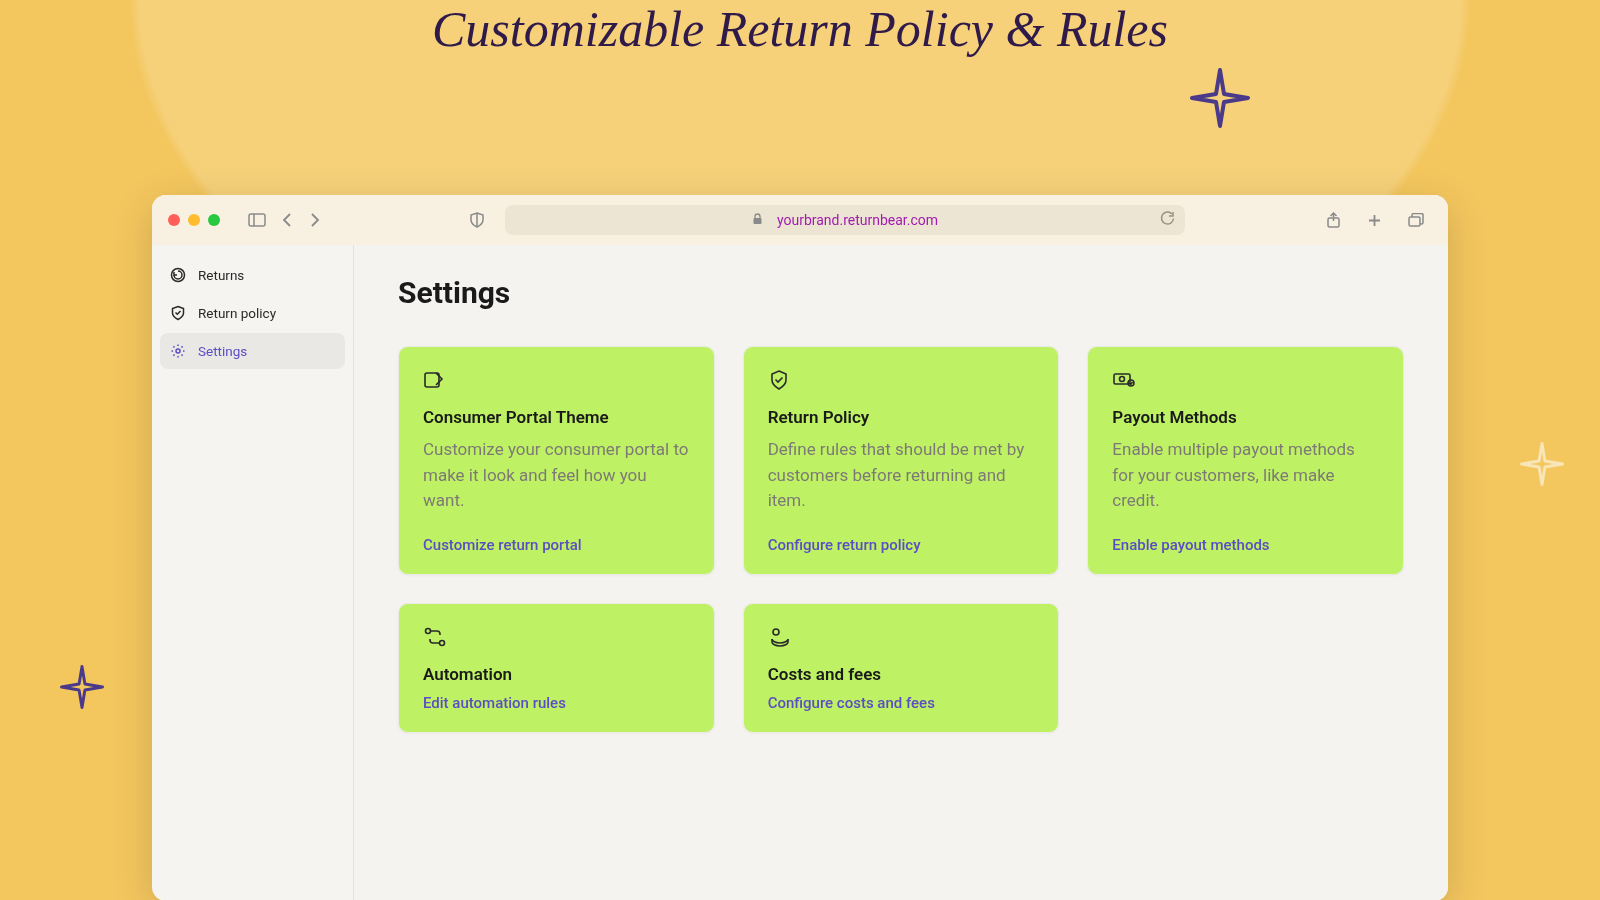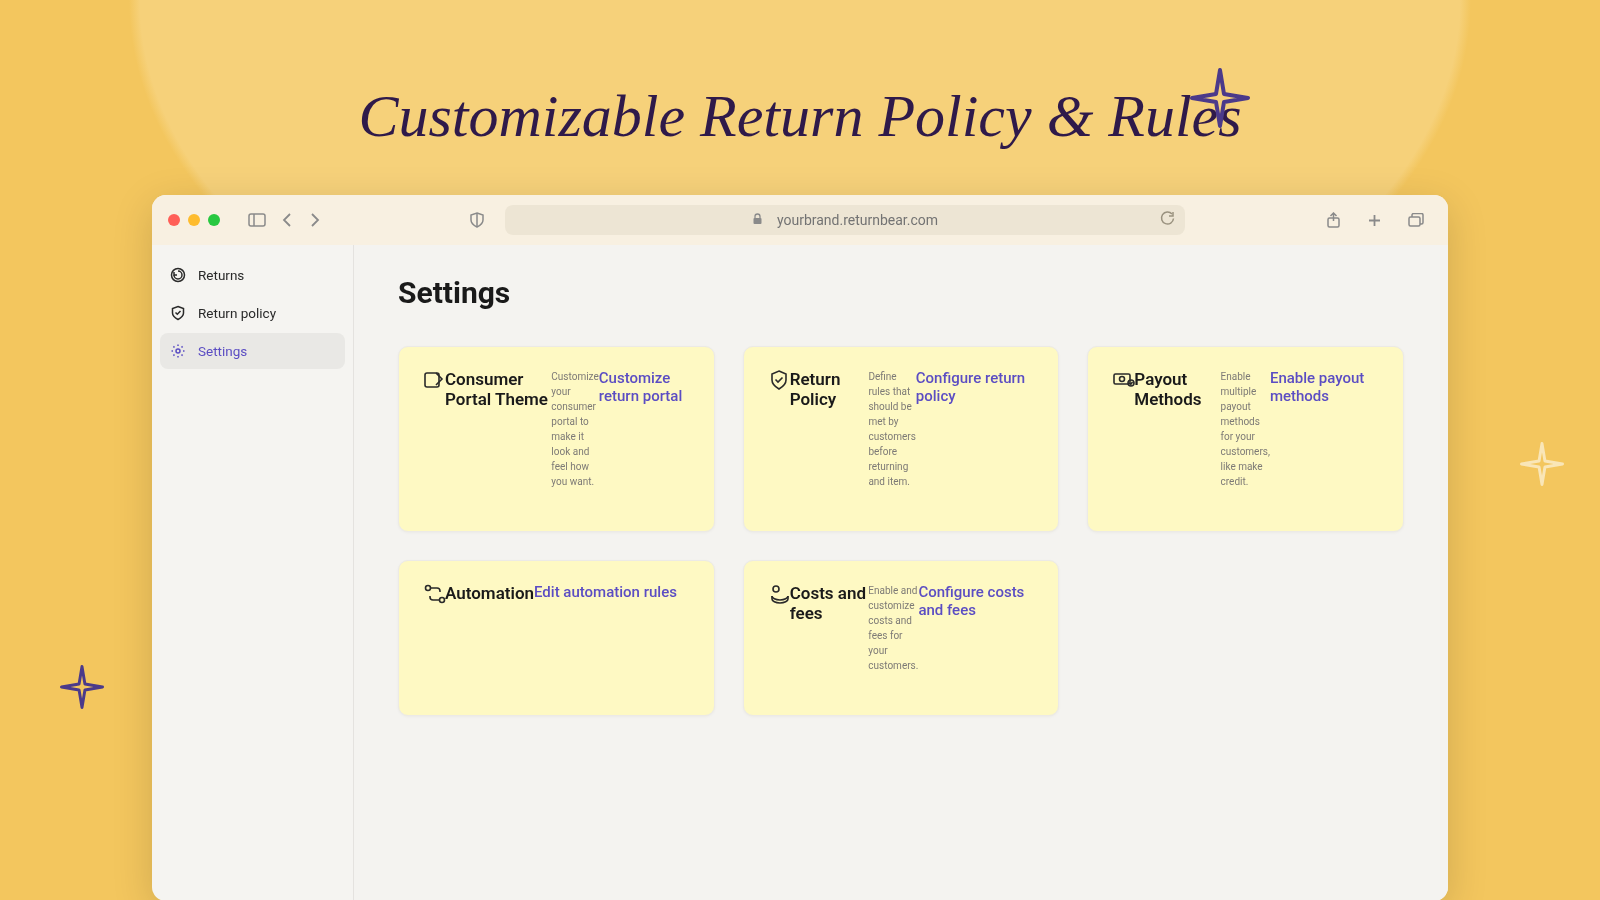--- a/index.html
+++ b/index.html
@@ -17,23 +17,22 @@
   width: 1600px;
   height: 900px;
   background: radial-gradient(ellipse 1100px 700px at 50% 0%, #f6d17a 0%, #f6d17a 60%, transparent 61%);
   z-index: 0;
 }
 .page-title {
   position: relative;
   z-index: 1;
   text-align: center;
   font-family: Georgia, "Times New Roman", serif;
-  font-size: 60px;
+  font-size: 50px;
   color: #2f1a4a;
-  padding-top: 82px;
   font-style: italic;
   font-weight: 500;
 }
 .sparkle {
   position: absolute;
   z-index: 2;
 }
 .sparkle svg { display: block; }
 .sparkle-top { top: 68px; left: 1190px; }
 .sparkle-left { top: 665px; left: 60px; }
@@ -68,21 +67,21 @@
 .privacy-icon { margin-right: 12px; }
 .url-bar {
   flex: 0 0 680px;
   background: #ede5d4;
   border-radius: 8px;
   height: 30px;
   display: flex;
   align-items: center;
   justify-content: center;
   gap: 14px;
-  color: #737373;
+  color: #a21caf;
   font-size: 14px;
   position: relative;
 }
 .url-bar .refresh { position: absolute; right: 10px; }
 .right-icons { display: flex; gap: 10px; margin-left: auto; }
 
 .app-body { display: flex; height: calc(100% - 50px); }
 .sidebar {
   width: 202px;
   padding: 12px 8px;
@@ -109,30 +108,31 @@
   overflow: auto;
   background: #f4f3f0;
 }
 .main-title { font-size: 30px; font-weight: 700; color: #1a1a1a; margin-bottom: 36px; }
 .cards {
   display: grid;
   grid-template-columns: repeat(3, 1fr);
   gap: 28px;
 }
 .card {
-  background: #fef9c3;
+  background: #bef264;
   border-radius: 10px;
   padding: 22px 24px 20px;
   box-shadow: 0 1px 3px rgba(0,0,0,0.04);
   border: 1px solid #eceae6;
   display: flex;
+  flex-direction: column;
 }
 .card-icon { width: 22px; height: 22px; margin-bottom: 16px; color:#2a2a2a; }
 .card-title { font-size: 17px; font-weight: 600; color: #1a1a1a; margin-bottom: 10px; }
-.card-desc { font-size: 10px; color: #7d7a76; line-height: 1.5; margin-bottom: 22px; flex:1; }
+.card-desc { font-size: 17px; color: #7d7a76; line-height: 1.5; margin-bottom: 22px; flex:1; }
 .card-action {
   text-align: left;
   color: #5b4dc3;
   font-size: 15px;
   font-weight: 500;
   cursor: pointer;
 }
 </style>
 </head>
 <body>
@@ -314,20 +314,19 @@
 
         <div class="card">
           <div class="card-icon">
             <svg width="24" height="22" viewBox="0 0 24 22" fill="none" stroke="#2a2a2a" stroke-width="1.6">
                 <circle cx="8" cy="6" r="3"></circle>
                 <path d="M4 13 a8 4 0 0 0 16 0"></path>
                 <path d="M4 13 V16 a8 4 0 0 0 16 0 V13"></path>
               </svg>
           </div>
           <div class="card-title">Costs and fees</div>
-          <div class="card-desc">Enable and customize costs and fees for your customers.</div>
           <div class="card-action">Configure costs and fees</div>
         </div>
 
       </div>
     </div>
   </div>
 </div>
 
 </body></html>

